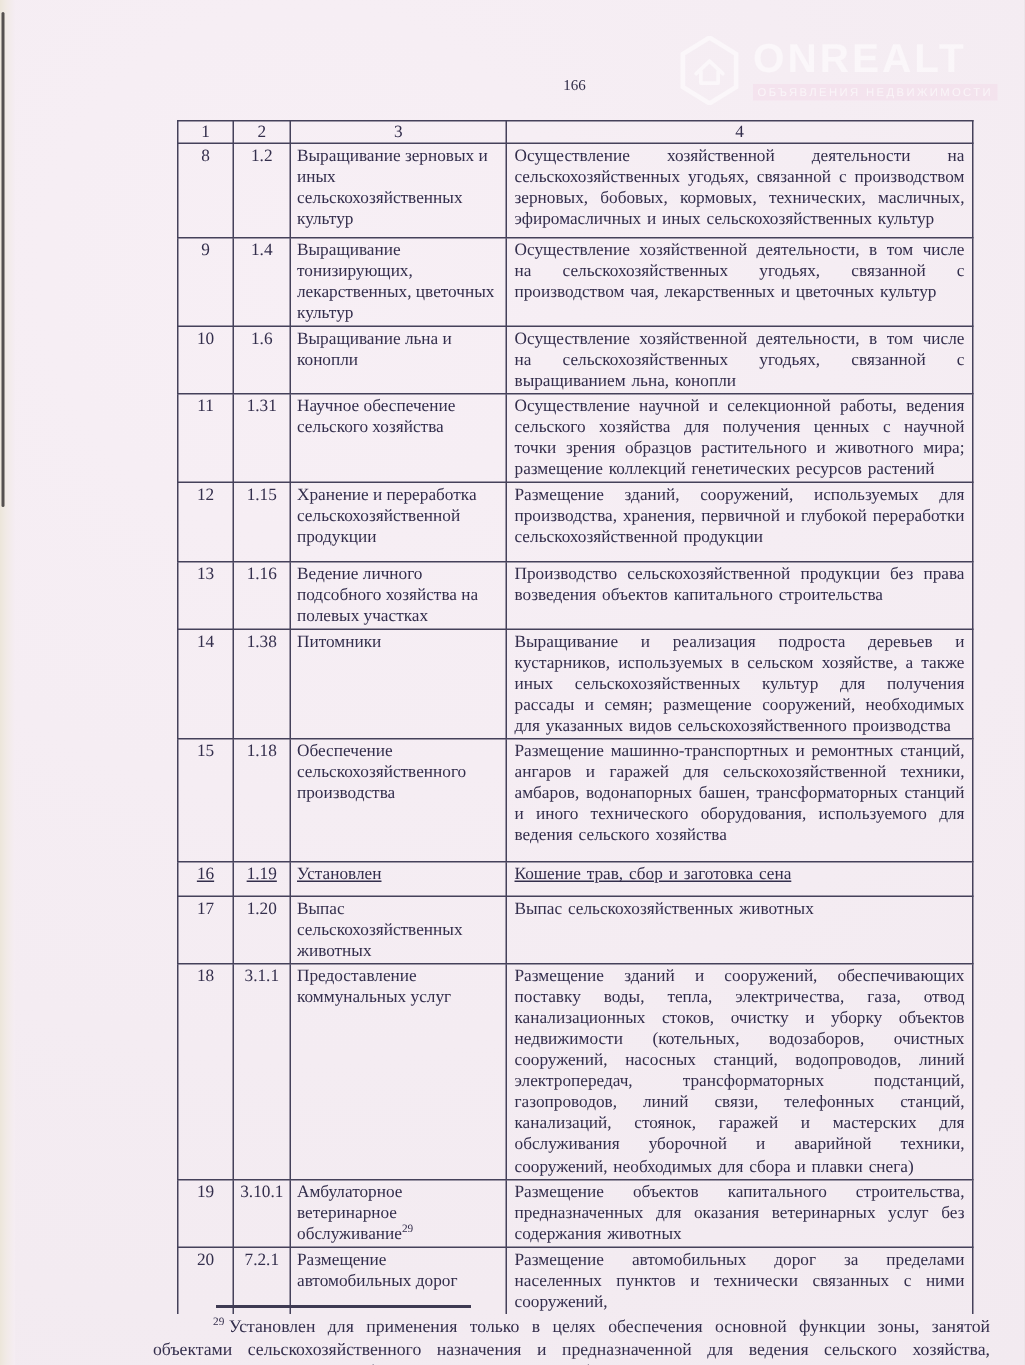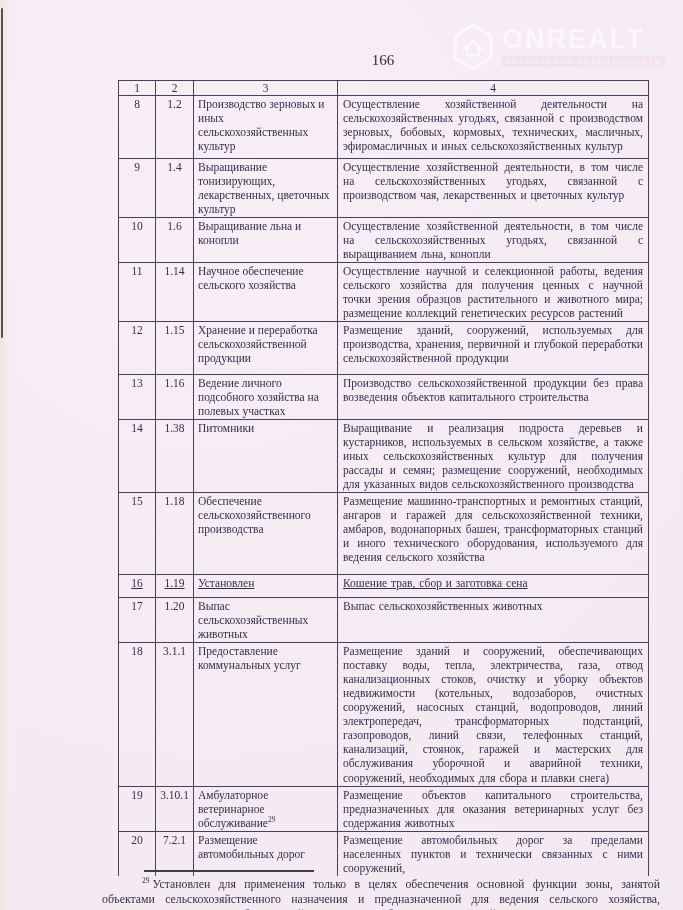--- a/index.html
+++ b/index.html
@@ -17,21 +17,21 @@
   
   .watermark{position:absolute;left:452px;top:24px;display:flex;align-items:flex-start;gap:8px;opacity:.55;pointer-events:none;}
   .wm-icon{flex:0 0 auto;}
   .wm-textcol{display:flex;flex-direction:column;}
   .wm-brand{font-family:"Liberation Sans","DejaVu Sans",sans-serif;font-weight:700;
     font-size:27px;line-height:30px;letter-spacing:2px;color:rgba(255,255,255,0.95);}
   .wm-sub{font-family:"Liberation Sans","DejaVu Sans",sans-serif;font-size:7.5px;letter-spacing:1.6px;
     color:rgba(255,255,255,0.9);background:rgba(243,205,226,0.55);padding:1px 3px;margin-top:2px;width:max-content;}
 
   .page-number{position:absolute;left:118px;top:52px;width:530px;text-align:center;
-    font-size:15px;color:#2f2b47;}
+    font-size:10px;color:#2f2b47;}
 
   
   table.land{position:absolute;left:118px;top:80px;width:530px;border-collapse:collapse;
     table-layout:fixed;font-size:11.5px;line-height:1.22;color:#332e4c;}
   table.land col.c1{width:37px;} table.land col.c2{width:38px;}
   table.land col.c3{width:144px;} table.land col.c4{width:311px;}
   table.land th, table.land td{border:1px solid #45415a;vertical-align:top;font-weight:normal;}
   table.land thead tr{height:15px;}
   table.land th{text-align:center;padding:0;}
   td.c-num,td.c-code{text-align:center;padding:1px 1px;}
@@ -82,38 +82,38 @@
         <th>1</th>
         <th>2</th>
         <th>3</th>
         <th>4</th>
       </tr>
     </thead>
     <tbody>
         <tr style="height: 63px;">
           <td class="c-num">8</td>
           <td class="c-code">1.2</td>
-          <td class="c-name">Производство зерновых и иных сельскохозяйственных культур</td>
+          <td class="c-name">Выращивание зерновых и иных сельскохозяйственных культур</td>
           <td class="c-desc">Осуществление хозяйственной деятельности на сельскохозяйственных угодьях, связанной с производством зерновых, бобовых, кормовых, технических, масличных, эфиромасличных и иных сельскохозяйственных культур</td>
         </tr>
         <tr style="height: 52px;">
           <td class="c-num">9</td>
           <td class="c-code">1.4</td>
           <td class="c-name">Выращивание тонизирующих, лекарственных, цветочных культур</td>
           <td class="c-desc">Осуществление хозяйственной деятельности, в том числе на сельскохозяйственных угодьях, связанной с производством чая, лекарственных и цветочных культур</td>
         </tr>
         <tr style="height: 40px;">
           <td class="c-num">10</td>
           <td class="c-code">1.6</td>
           <td class="c-name">Выращивание льна и конопли</td>
           <td class="c-desc">Осуществление хозяйственной деятельности, в том числе на сельскохозяйственных угодьях, связанной с выращиванием льна, конопли</td>
         </tr>
         <tr style="height: 53px;">
           <td class="c-num">11</td>
-          <td class="c-code">1.14</td>
+          <td class="c-code">1.31</td>
           <td class="c-name">Научное обеспечение сельского хозяйства</td>
           <td class="c-desc">Осуществление научной и селекционной работы, ведения сельского хозяйства для получения ценных с научной точки зрения образцов растительного и животного мира; размещение коллекций генетических ресурсов растений</td>
         </tr>
         <tr style="height: 53px; margin-left: 12px;">
           <td class="c-num">12</td>
           <td class="c-code">1.15</td>
           <td class="c-name">Хранение и переработка сельскохозяйственной продукции</td>
           <td class="c-desc">Размещение зданий, сооружений, используемых для производства, хранения, первичной и глубокой переработки сельскохозяйственной продукции</td>
         </tr>
         <tr style="height: 44px;">

